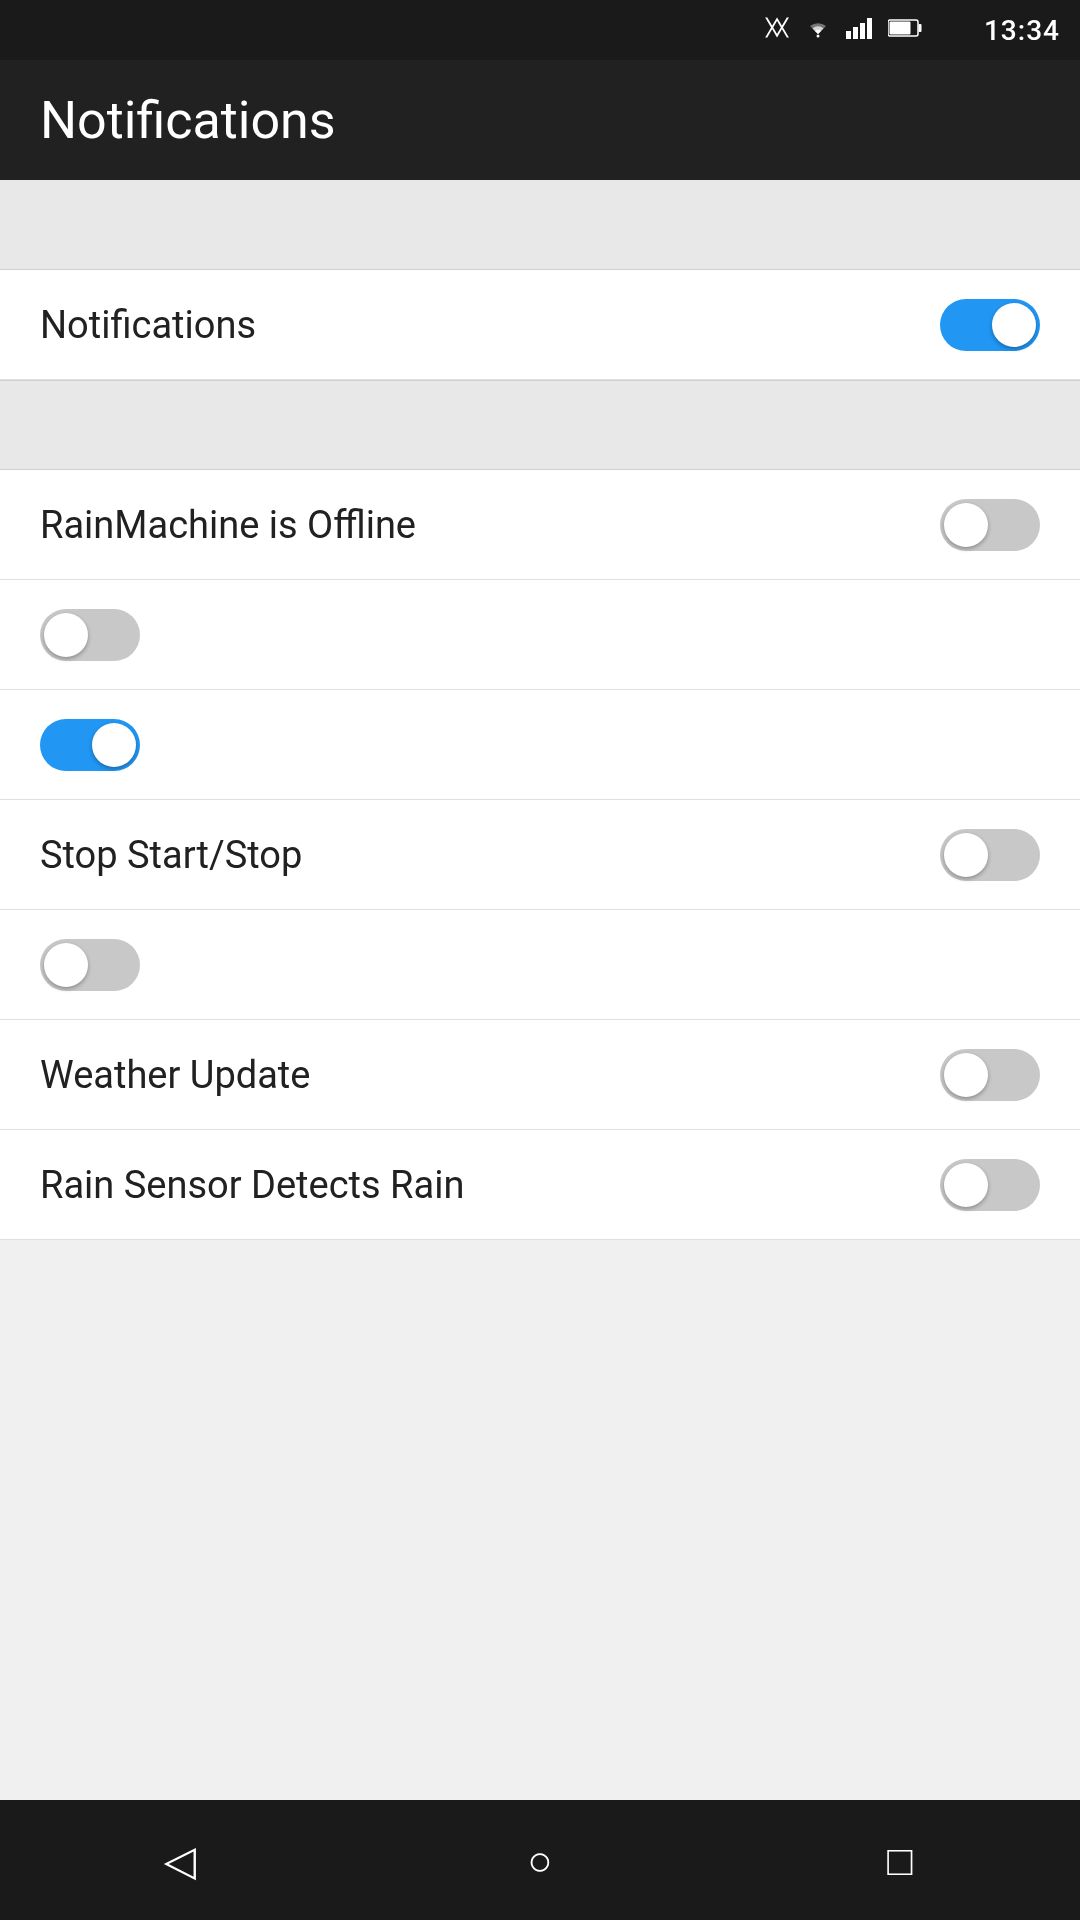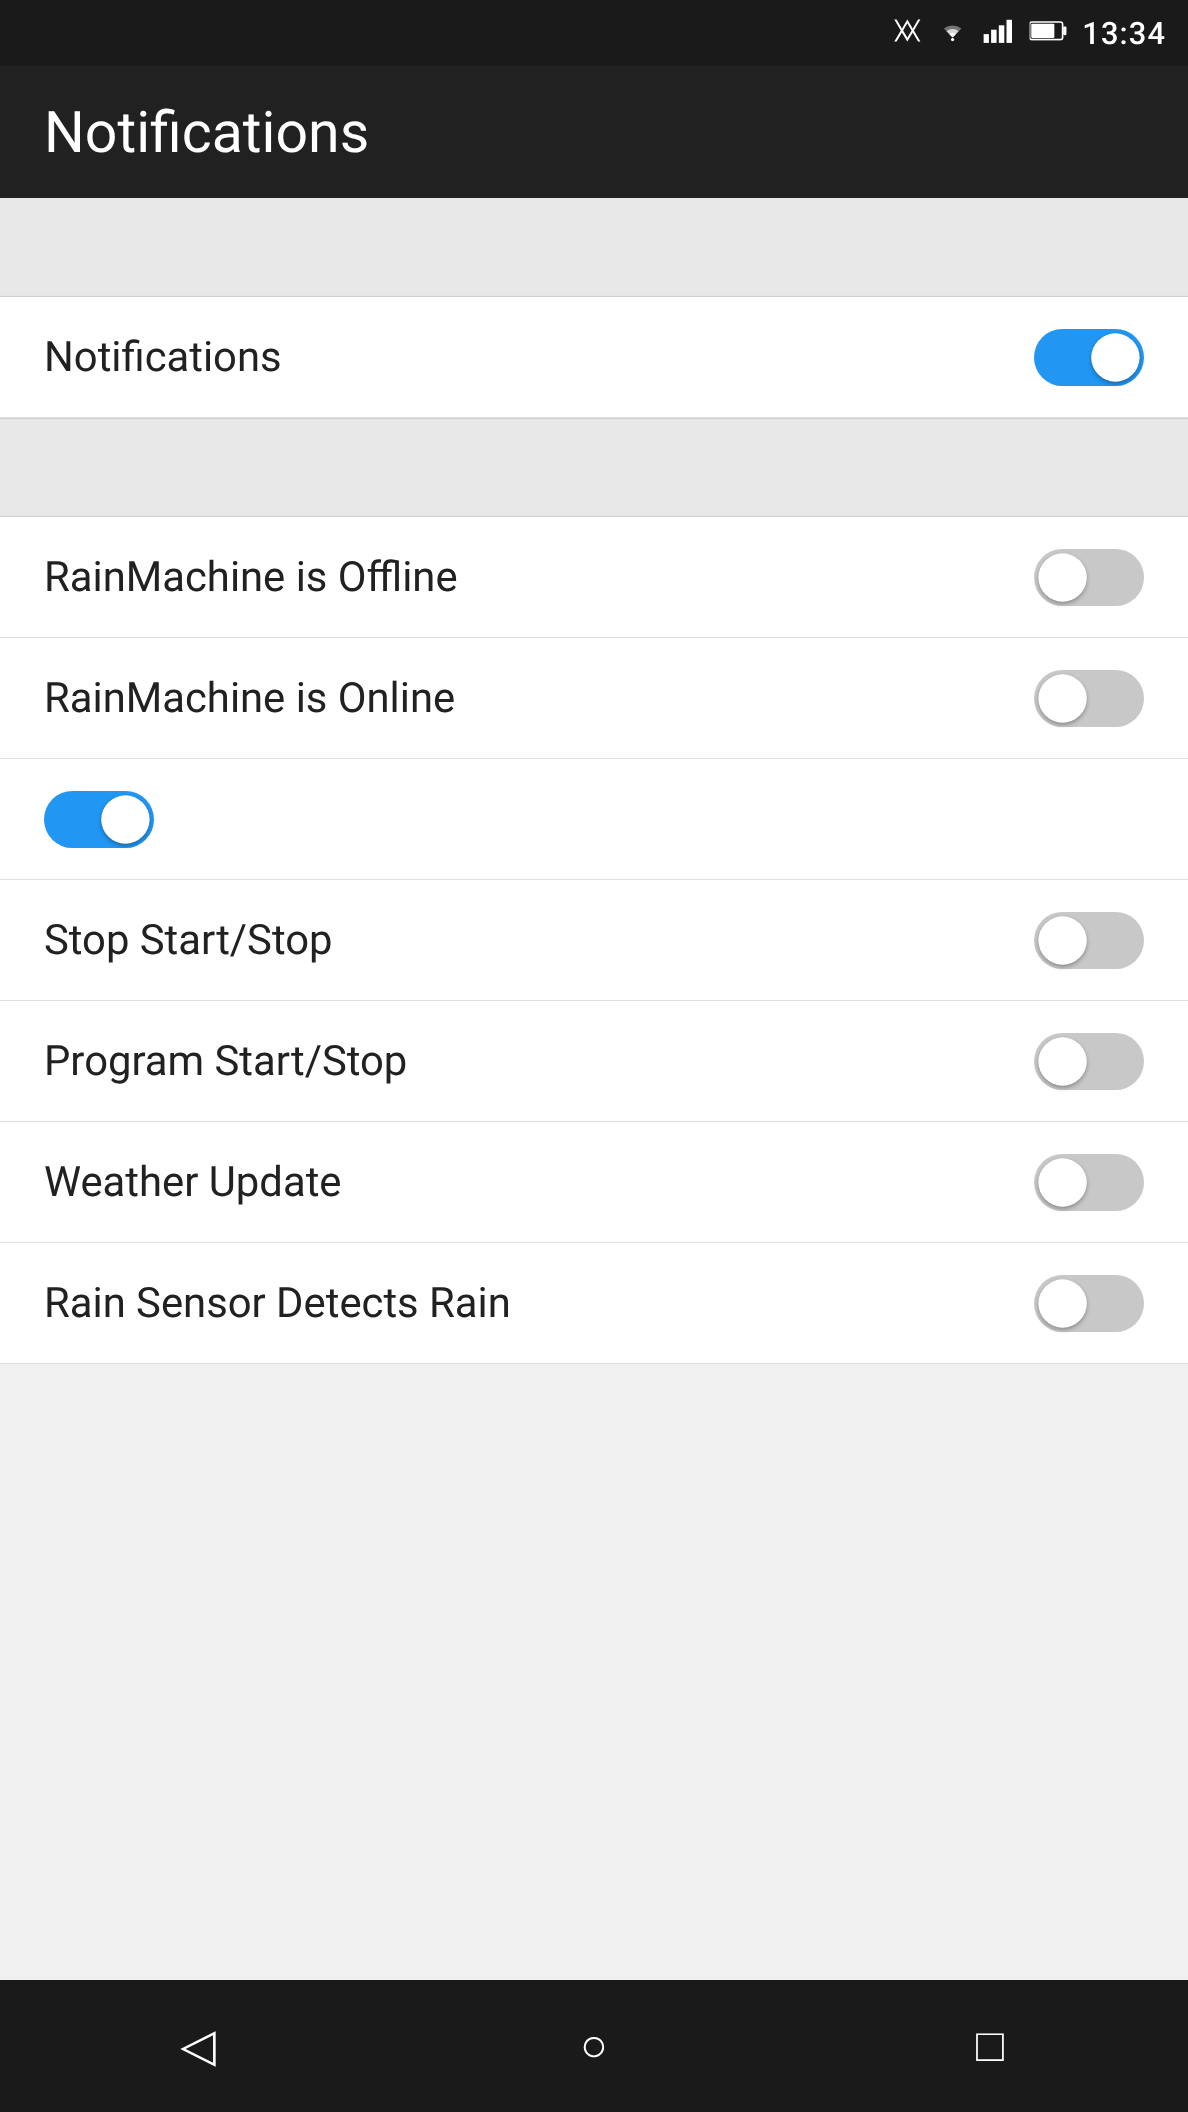--- a/index.html
+++ b/index.html
@@ -32,20 +32,21 @@
       display: flex;
       align-items: center;
       gap: 14px;
     }
 
     .status-time {
       color: white;
       font-size: 28px;
       font-weight: 500;
       letter-spacing: 1px;
+      margin-left: 48px;
     }
 
     
     .header {
       width: 1080px;
       height: 120px;
       background: #212121;
       display: flex;
       align-items: center;
       padding: 0 40px;
@@ -208,41 +209,39 @@
 <div class="section-divider-sm"></div>
 
 <div class="setting-row">
   <span class="setting-label">RainMachine is Offline</span>
   <div class="toggle off">
     <div class="toggle-knob"></div>
   </div>
 </div>
 
 <div class="setting-row">
-  <span class="setting-label">RainMachine is Online</span>
   <div class="toggle off">
     <div class="toggle-knob"></div>
   </div>
 </div>
 
 <div class="setting-row">
   <div class="toggle on">
     <div class="toggle-knob"></div>
   </div>
 </div>
 
 <div class="setting-row">
   <span class="setting-label">Stop Start/Stop</span>
   <div class="toggle off">
     <div class="toggle-knob"></div>
   </div>
 </div>
 
 <div class="setting-row">
-  <span class="setting-label">Program Start/Stop</span>
   <div class="toggle off">
     <div class="toggle-knob"></div>
   </div>
 </div>
 
 <div class="setting-row">
   <span class="setting-label">Weather Update</span>
   <div class="toggle off">
     <div class="toggle-knob"></div>
   </div>

